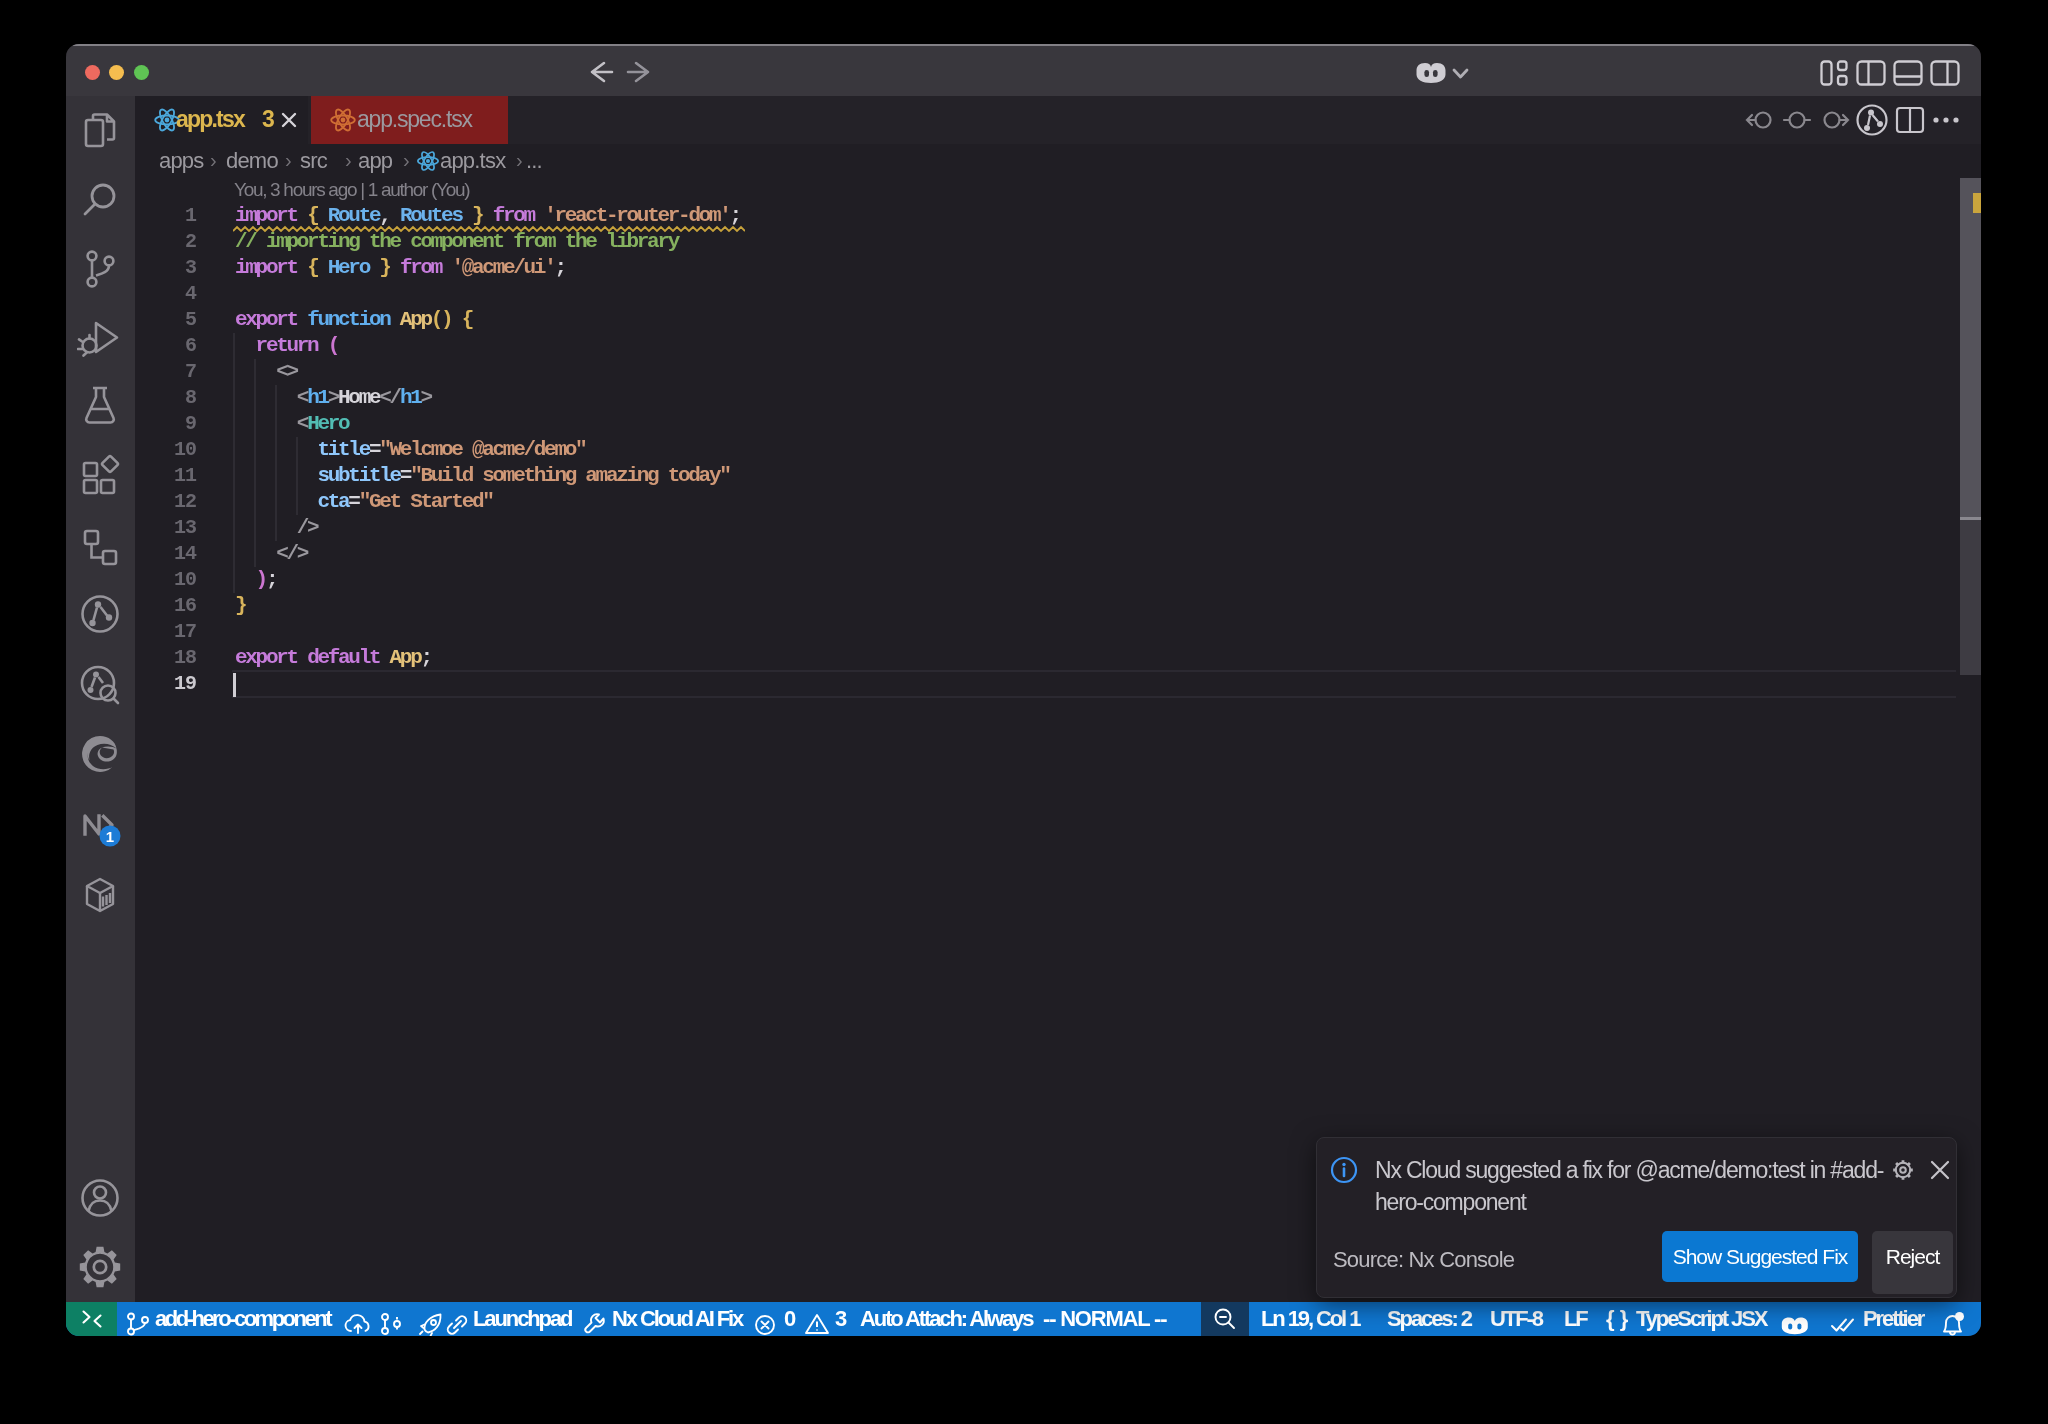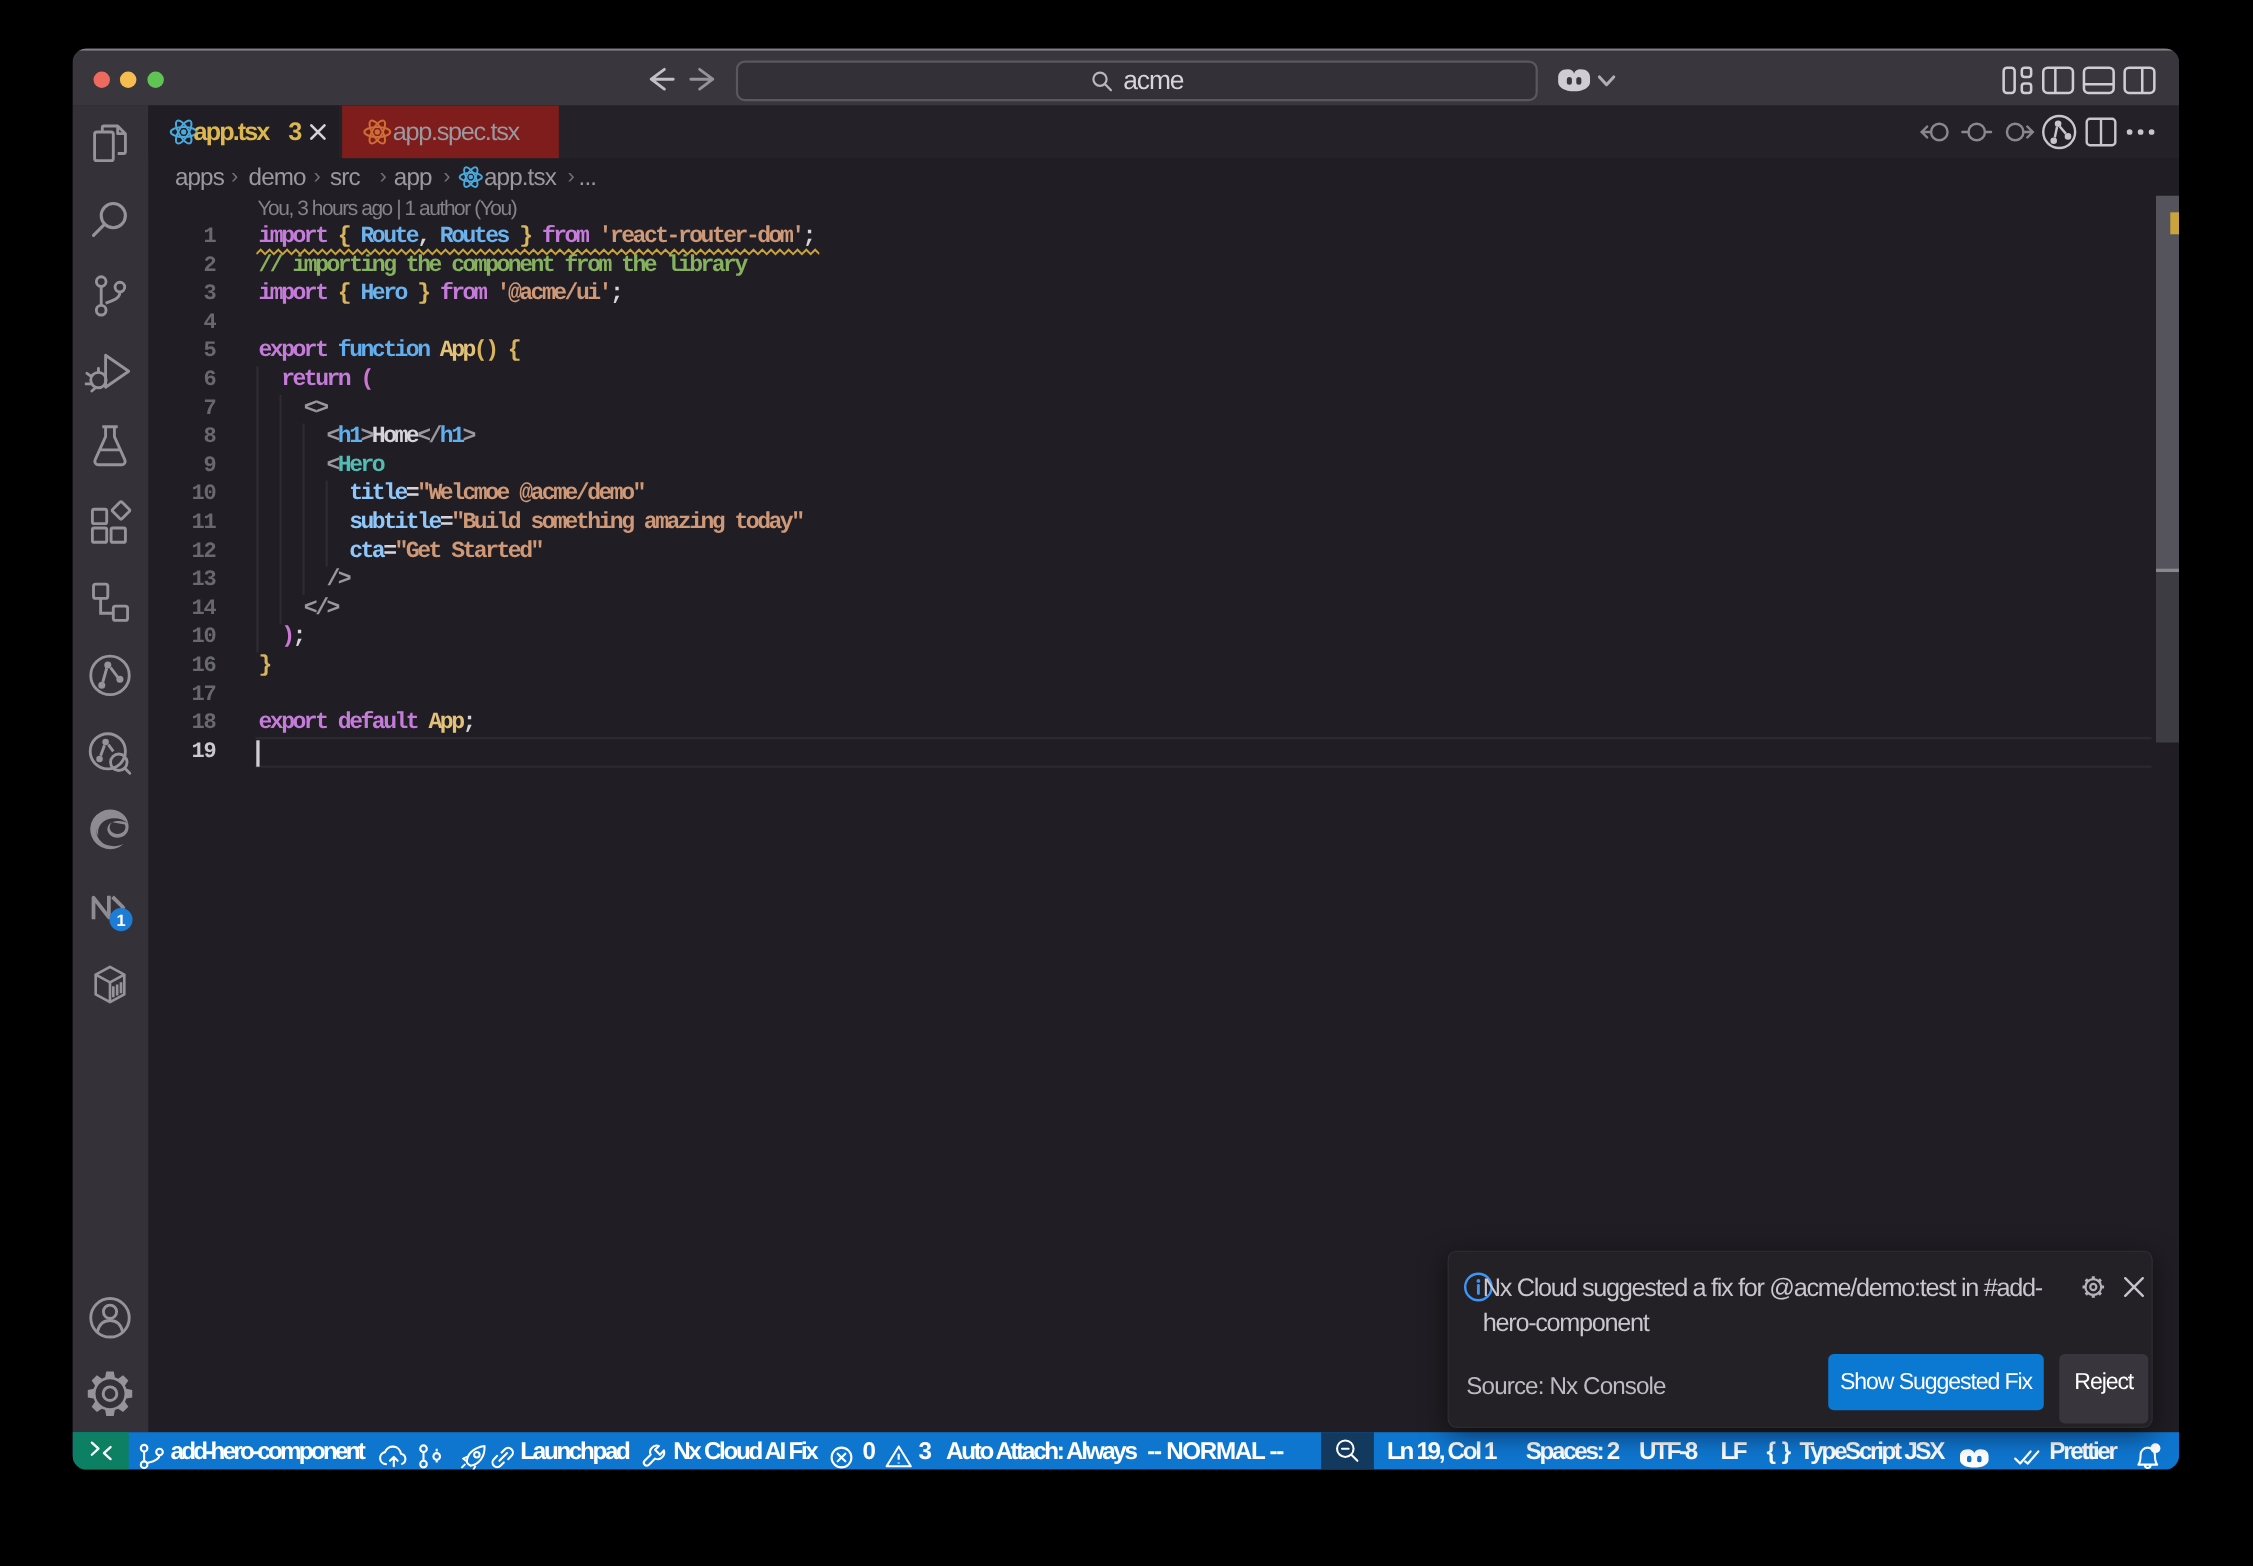--- a/index.html
+++ b/index.html
@@ -77,24 +77,20 @@
   <div class="titlebar">
     <div class="tl r"></div>
       <div class="tl y"></div>
       <div class="tl g"></div>
     <svg class="navarrow" style="left:516px" width="36" height="30" viewBox="0 0 36 30">
         <path d="M22 6 L10 15 L22 24 M10 15 H30" stroke="#c2c0c6" stroke-width="2.6" fill="none" stroke-linecap="round" stroke-linejoin="round"></path>
       </svg>
     <svg class="navarrow" style="left:556px" width="36" height="30" viewBox="0 0 36 30">
         <path d="M14 6 L26 15 L14 24 M26 15 H6" stroke="#94929a" stroke-width="2.6" fill="none" stroke-linecap="round" stroke-linejoin="round"></path>
       </svg>
-    <div class="searchbox"><svg width="22" height="22" viewBox="0 0 22 22" style="vertical-align:-4px;margin-right:8px">
-          <circle cx="9" cy="9" r="6" stroke="#b8b6bc" stroke-width="2" fill="none"></circle>
-          <path d="M13.5 13.5 L19 19" stroke="#b8b6bc" stroke-width="2" stroke-linecap="round"></path>
-        </svg>acme</div>
     <svg class="tbicon" style="left:1349px;top:15px" width="56" height="25" viewBox="0 0 56 25">
       <path d="M10 2 C13.5 2 15.5 3.5 16 6 C16.5 3.5 18.5 2 22 2 C27.5 2 30.5 5 30.5 9.5 L30.5 13.5 C30.5 18.5 24.5 22 16 22 C7.5 22 1.5 18.5 1.5 13.5 L1.5 9.5 C1.5 5 4.5 2 10 2 Z" fill="#cfcdd3"></path>
       <rect x="9.4" y="9" width="4.6" height="7" rx="2.3" fill="#39373d"></rect>
       <rect x="18" y="9" width="4.6" height="7" rx="2.3" fill="#39373d"></rect>
       <path d="M39 9 l6.5 7 l6.5 -7" stroke="#b0aeb4" stroke-width="2.8" fill="none" stroke-linecap="round" stroke-linejoin="round"></path>
     </svg>
     <svg class="tbicon" style="left:1753px;top:13px" width="30" height="28" viewBox="0 0 30 28">
         <rect x="2.5" y="2.5" width="10" height="23" rx="3" fill="none" stroke="#cfcdd3" stroke-width="2.3"></rect>
         <rect x="19" y="2.5" width="8.5" height="8.5" rx="2.5" fill="none" stroke="#cfcdd3" stroke-width="2.3"></rect>
         <rect x="19" y="17" width="8.5" height="8.5" rx="2.5" fill="none" stroke="#cfcdd3" stroke-width="2.3"></rect>
@@ -444,21 +440,21 @@
         <path d="M12 20 a2.5 2.5 0 0 0 5 0 M6 19.5 c0 0 2 -2.5 2 -9 a6.5 6.5 0 0 1 13 0 c0 6.5 2 9 2 9 Z" fill="none" stroke="#fff" stroke-width="1.9" stroke-linejoin="round"></path>
         <circle cx="21.5" cy="4.5" r="4.5" fill="#fff"></circle>
       </svg>
   </div>
   <div class="notif">
     <svg style="position:absolute;left:13px;top:18px" width="28" height="28" viewBox="0 0 28 28">
         <circle cx="14" cy="14" r="12" fill="none" stroke="#3d95f5" stroke-width="2.2"></circle>
         <path d="M14 12.5 V20" stroke="#3d95f5" stroke-width="2.6" stroke-linecap="round"></path>
         <circle cx="14" cy="8.5" r="1.7" fill="#3d95f5"></circle>
       </svg>
-    <div style="position:absolute;left:31px;top:16px;line-height:32px;font-size:23px;letter-spacing:-1.2px;color:#c9c7cd;white-space:nowrap">Nx Cloud suggested a fix for @acme/demo:test in #add-<br>hero-component</div>
+    <div style="position:absolute;left:58px;top:16px;line-height:32px;font-size:23px;letter-spacing:-1.2px;color:#c9c7cd;white-space:nowrap">Nx Cloud suggested a fix for @acme/demo:test in #add-<br>hero-component</div>
     <svg style="position:absolute;left:572px;top:18px" width="28" height="28" viewBox="0 0 28 28">
         <g fill="none" stroke="#b5b3b9" stroke-width="2">
           <circle cx="14" cy="14" r="7.2"></circle>
           <circle cx="14" cy="14" r="2.8"></circle>
           <g stroke-width="2.8">
             <path d="M14 4.2 v3.4 M14 20.4 v3.4 M4.2 14 h3.4 M20.4 14 h3.4 M7.1 7.1 l2.4 2.4 M18.5 18.5 l2.4 2.4 M7.1 20.9 l2.4 -2.4 M18.5 9.5 l2.4 -2.4"></path>
           </g>
         </g>
       </svg>
     <svg style="position:absolute;left:611px;top:20px" width="24" height="24" viewBox="0 0 24 24">

